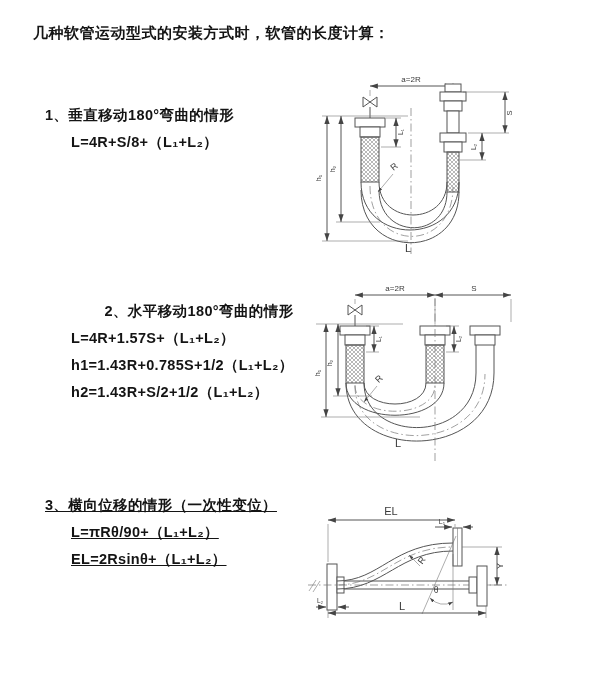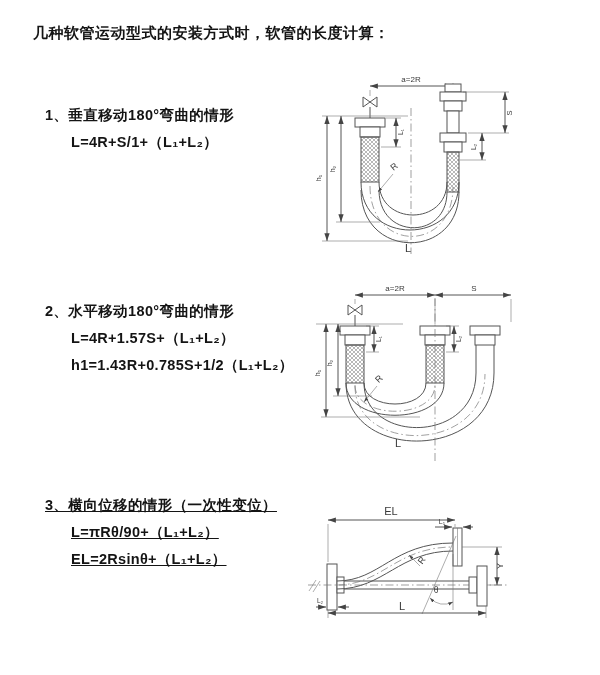--- a/index.html
+++ b/index.html
@@ -1,46 +1,47 @@
 <!DOCTYPE html>
 <html><head>
 <meta charset="utf-8">
 <style>
   html,body{margin:0;padding:0;background:#ffffff;}
   body{width:600px;height:675px;position:relative;overflow:hidden;
        font-family:"Liberation Sans","DejaVu Sans",sans-serif;color:#141414;}
   .page-title{position:absolute;left:33px;top:24px;font-size:15px;font-weight:700;
        letter-spacing:0.5px;white-space:nowrap;}
   .section{position:absolute;left:45px;}
-  .sec-heading{font-size:14.5px;font-weight:700;height:27px;letter-spacing:0.4px;white-space:nowrap;}
+  .sec-heading{font-size:14.5px;font-weight:700;height:27px;letter-spacing:0.4px;white-space:nowrap;text-align:right;}
   .formula{font-size:14.5px;font-weight:600;height:27px;padding-left:26px;
        letter-spacing:0.3px;white-space:nowrap;}
   #sec1{top:106px;} #sec2{top:302px;} #sec3{top:496px;text-decoration:underline;}
   .dsvg{position:absolute;}
   #d1{left:308px;top:70px;} #d2{left:308px;top:278px;} #d3{left:296px;top:500px;}
   svg text{font-family:"Liberation Sans","DejaVu Sans",sans-serif;fill:#3a3a3a;stroke:none;}
   .ln{stroke:#555;stroke-width:1;fill:none;}
   .tn{stroke:#777;stroke-width:0.6;fill:none;}
   .cl{stroke:#777;stroke-width:0.7;fill:none;stroke-dasharray:8 3 1.5 3;}
   .hz{fill:#ffffff;stroke:#555;stroke-width:1;}
 </style>
 </head>
 <body>
 
 <div class="page-title">几种软管运动型式的安装方式时，软管的长度计算：</div>
 
 <div class="section" id="sec1">
   <div class="sec-heading">1、垂直移动180°弯曲的情形</div>
-  <div class="formula">L=4R+S/1+（L₁+L₂）</div>
+  <div class="formula">L=4R+S/8+（L₁+L₂）</div>
 </div>
 
 <div class="section" id="sec2">
   <div class="sec-heading">2、水平移动180°弯曲的情形</div>
   <div class="formula">L=4R+1.57S+（L₁+L₂）</div>
   <div class="formula">h1=1.43R+0.785S+1/2（L₁+L₂）</div>
+  <div class="formula">h2=1.43R+S/2+1/2（L₁+L₂）</div>
 </div>
 
 <div class="section" id="sec3">
   <div class="sec-heading">3、横向位移的情形（一次性变位）</div>
   <div class="formula">L=πRθ/90+（L₁+L₂）</div>
   <div class="formula">EL=2Rsinθ+（L₁+L₂）</div>
 </div>
 
 <svg id="d1" class="dsvg" width="292" height="190" viewBox="0 0 292 190">
   <defs>

